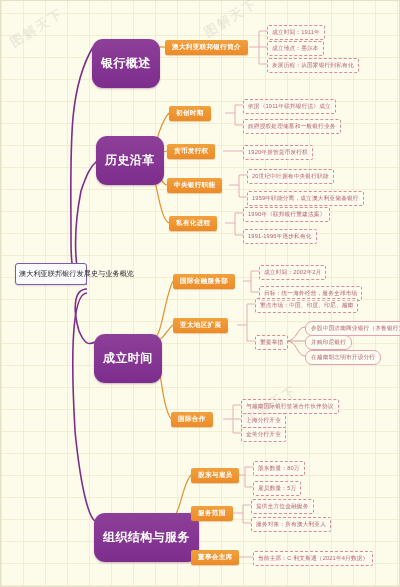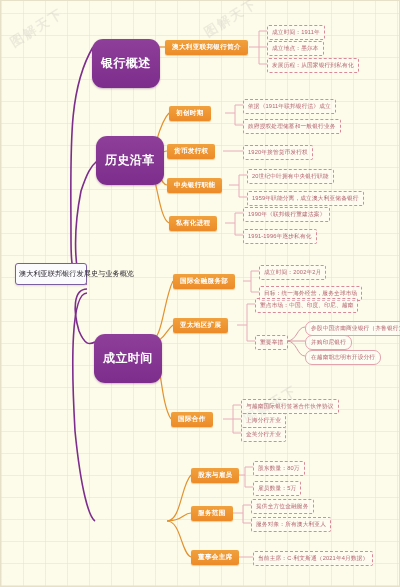--- a/index.html
+++ b/index.html
@@ -182,20 +182,21 @@
   <div class="node l3" style="left:254px;top:334px;">重要举措</div>
   <div class="node l4" style="left:304px;top:320px;">参股中国济南商业银行（齐鲁银行）</div>
   <div class="node l4" style="left:304px;top:334px;">并购印尼银行</div>
   <div class="node l4" style="left:304px;top:349px;">在越南胡志明市开设分行</div>
 
   <div class="node l2" style="left:170px;top:411px;">国际合作</div>
   <div class="node l3" style="left:240px;top:398px;">与越南国际银行签署合作伙伴协议</div>
   <div class="node l3" style="left:240px;top:412px;">上海分行开业</div>
   <div class="node l3" style="left:240px;top:426px;">金英分行开业</div>
 
+  <div class="node l1" style="left:93px;top:512px;">组织结构与服务</div>
 
   <div class="node l2" style="left:190px;top:467px;">股东与雇员</div>
   <div class="node l3" style="left:252px;top:460px;">股东数量：80万</div>
   <div class="node l3" style="left:252px;top:480px;">雇员数量：5万</div>
 
   <div class="node l2" style="left:190px;top:505px;">服务范围</div>
   <div class="node l3" style="left:250px;top:498px;">提供全方位金融服务</div>
   <div class="node l3" style="left:250px;top:516px;">服务对象：所有澳大利亚人</div>
 
   <div class="node l2" style="left:190px;top:549px;">董事会主席</div>

